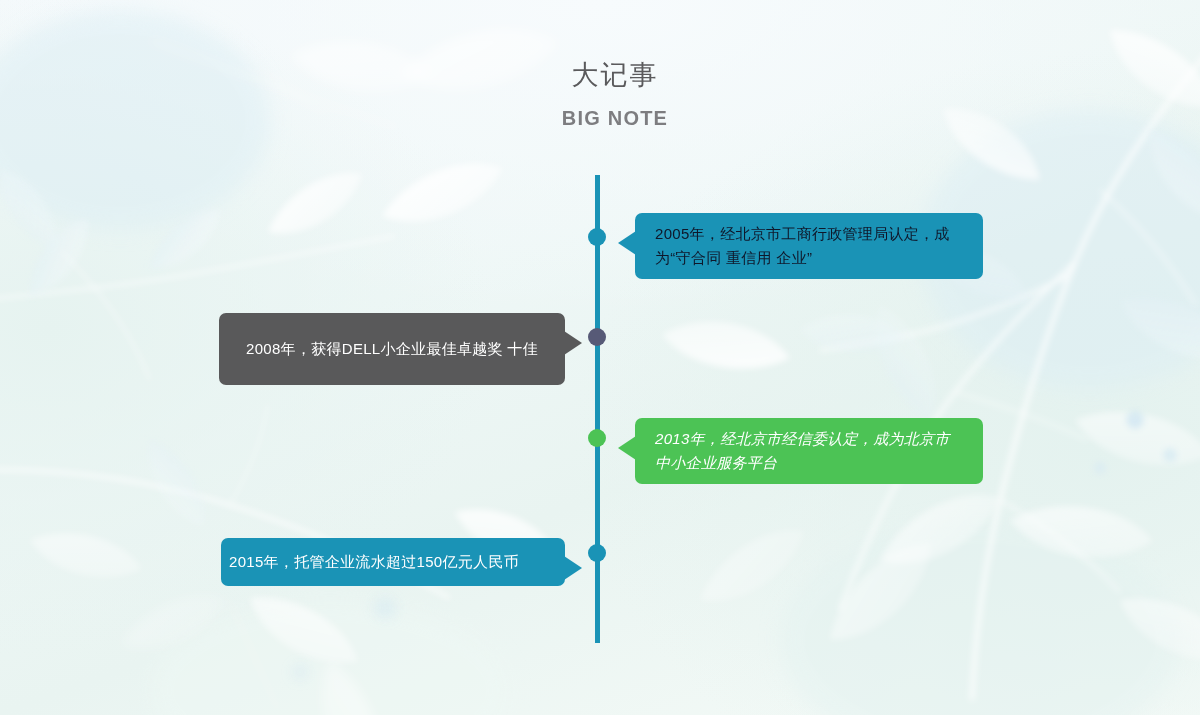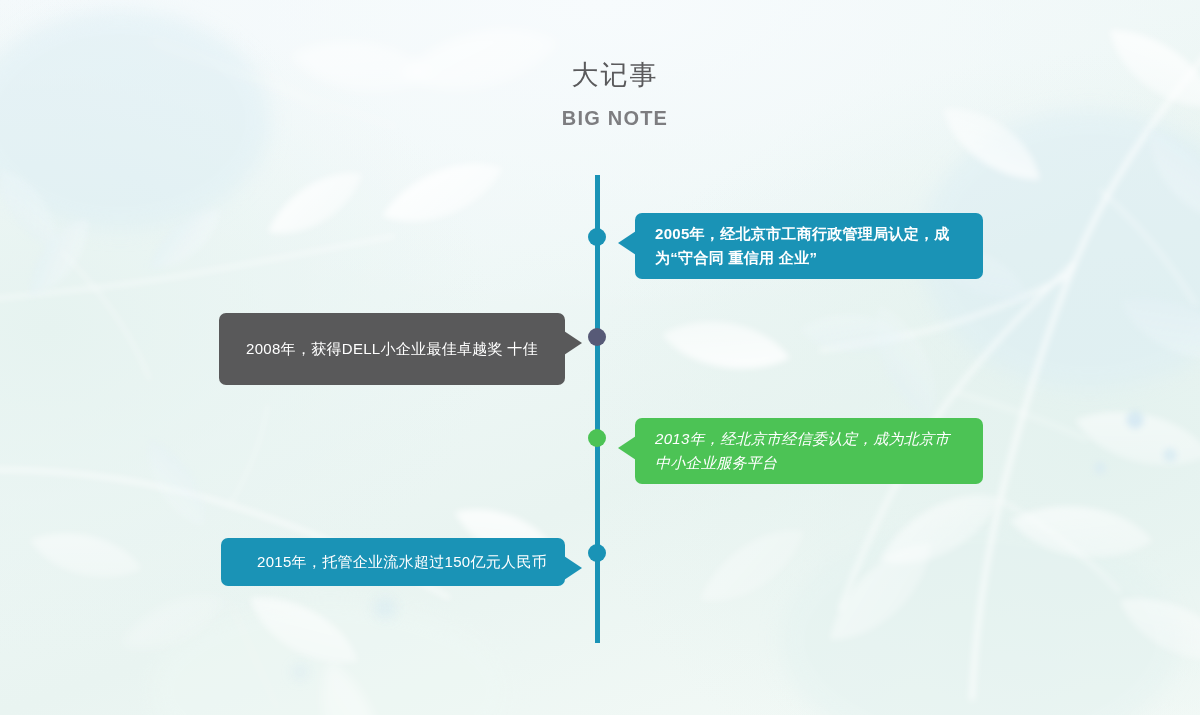--- a/index.html
+++ b/index.html
@@ -222,31 +222,31 @@
   <div class="header">
     <div class="title-cn">大记事</div>
     <div class="title-en">BIG NOTE</div>
   </div>
 
   <div class="axis-line"></div>
 
   <div id="timeline-nodes">
       <div class="node-dot" style="top: 228px; background: rgb(26, 147, 182);"></div>
       <div class="callout point-left" style="top: 213px; width: 348px; min-height: 52px; background: rgb(26, 147, 182); color: rgb(26, 147, 182); padding: 9px 16px 9px 20px; display: flex; align-items: center; left: 635px;">
-        <span class="ctext" style="color: #ffffff; font-weight: bold;">2005年，经北京市工商行政管理局认定，成
+        <span class="ctext" style="color: #0f172a;">2005年，经北京市工商行政管理局认定，成
 为“守合同 重信用 企业”</span>
       </div>
       <div class="node-dot" style="top: 328px; background: rgb(87, 90, 119);"></div>
       <div class="callout point-right" style="top: 313px; width: 346px; min-height: 48px; background: rgb(89, 89, 90); color: rgb(89, 89, 90); padding: 24px 18px; display: flex; align-items: center; left: 219px; justify-content: center;">
         <span class="ctext" style="color: rgb(255, 255, 255);">2008年，获得DELL小企业最佳卓越奖 十佳</span>
       </div>
       <div class="node-dot" style="top: 429px; background: rgb(76, 195, 85);"></div>
       <div class="callout point-left" style="top: 418px; width: 348px; min-height: 52px; background: rgb(76, 195, 85); color: rgb(76, 195, 85); padding: 9px 16px 9px 20px; display: flex; align-items: center; left: 635px;">
         <span class="ctext" style="color: rgb(255, 255, 255); font-style: italic;">2013年，经北京市经信委认定，成为北京市
 中小企业服务平台</span>
       </div>
       <div class="node-dot" style="top: 544px; background: rgb(26, 147, 182);"></div>
-      <div class="callout point-right" style="top: 538px; width: 344px; min-height: 48px; background: rgb(26, 147, 182); color: rgb(26, 147, 182); padding: 12px 18px; display: flex; align-items: center; left: 221px; justify-content: flex-end;">
+      <div class="callout point-right" style="top: 538px; width: 344px; min-height: 48px; background: rgb(26, 147, 182); color: rgb(26, 147, 182); padding: 12px 8px; display: flex; align-items: center; left: 221px; justify-content: flex-start;">
         <span class="ctext" style="color: rgb(255, 255, 255);">2015年，托管企业流水超过150亿元人民币</span>
       </div>
     </div>
 
 </div>
 
 </body></html>

